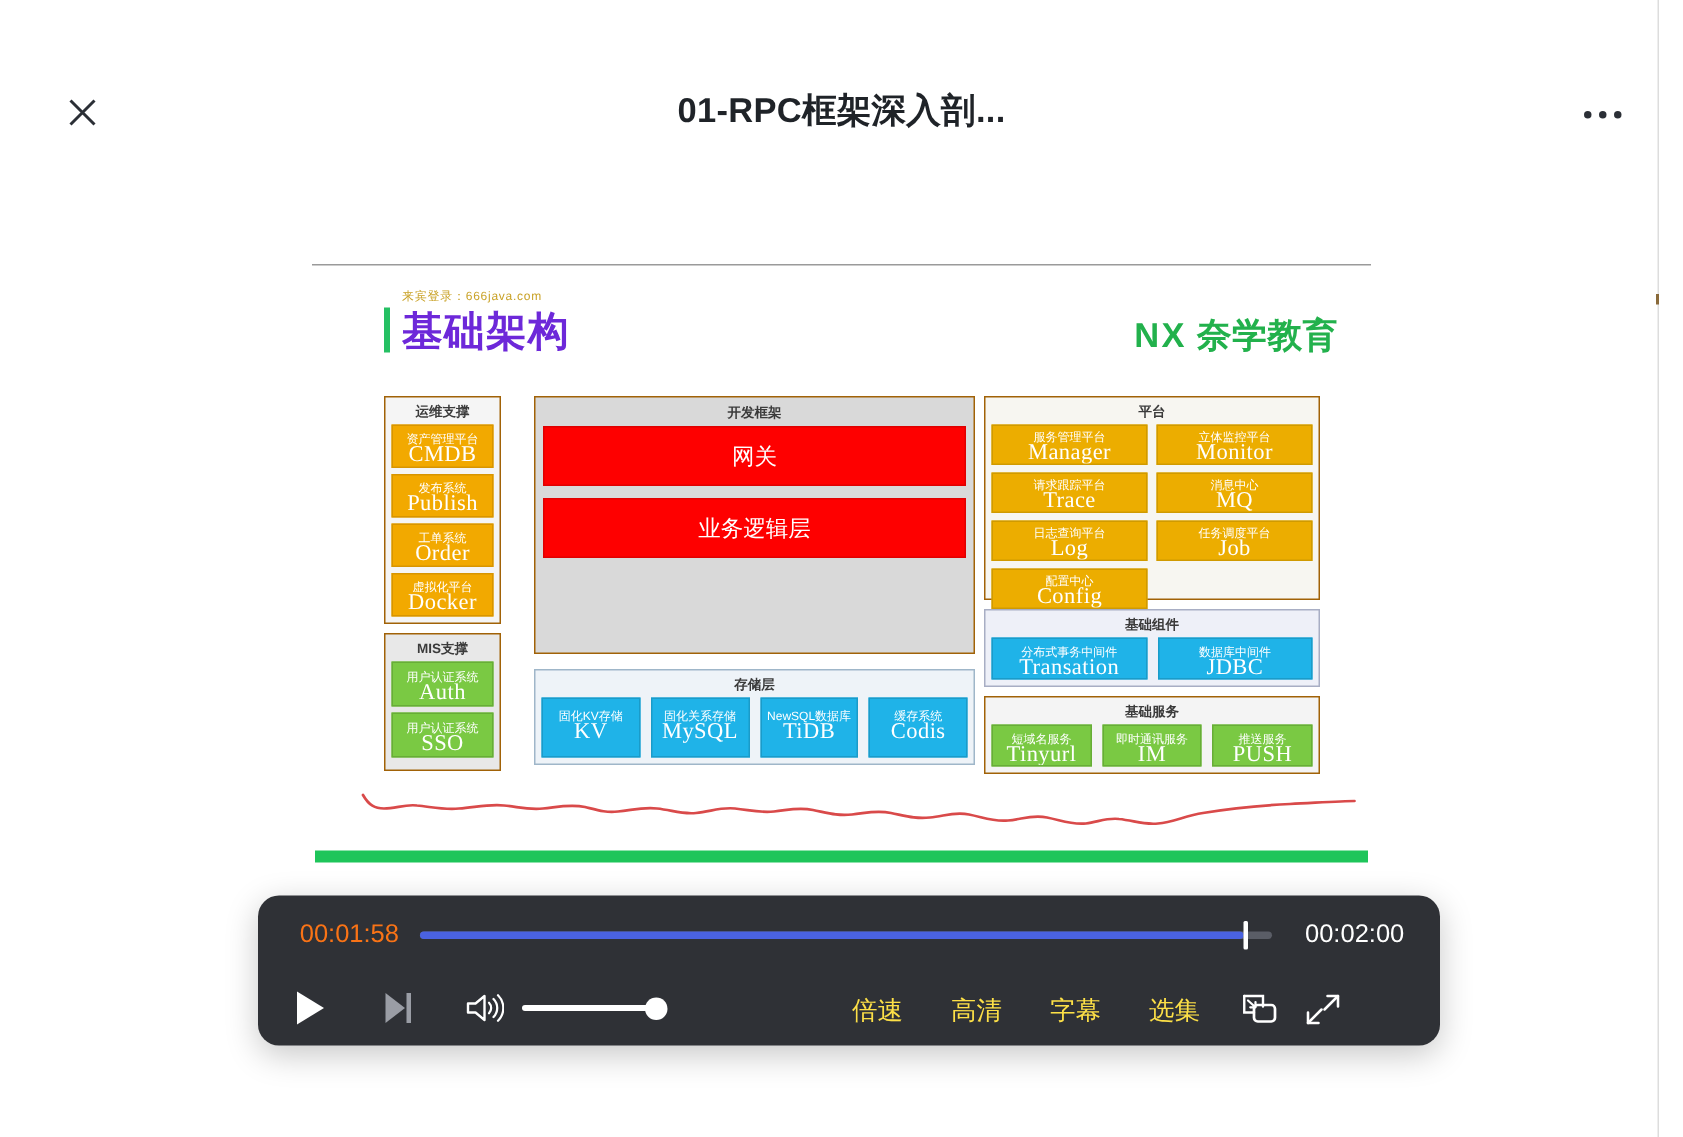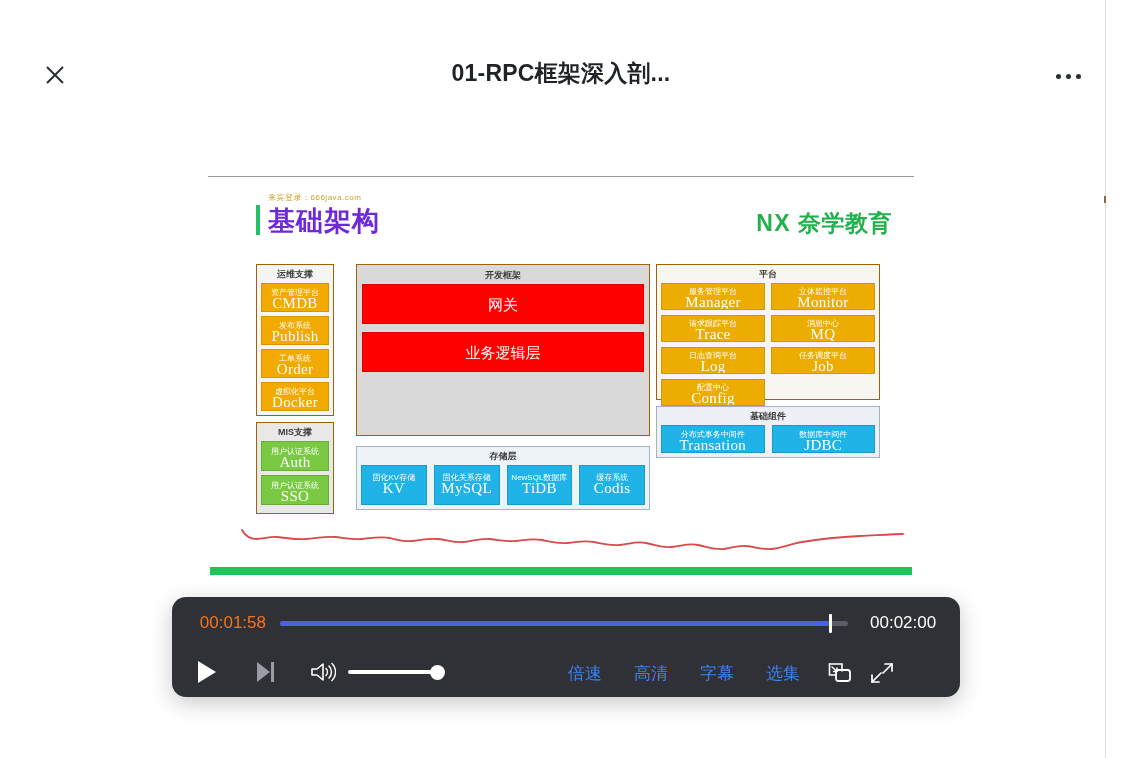--- a/index.html
+++ b/index.html
@@ -279,21 +279,21 @@
     width: 15px; height: 15px;
     border-radius: 50%;
     background: #ffffff;
   }
   .text-btns {
     position: absolute; left: 380px; top: 0;
     width: 408px; height: 48px;
     display: flex; align-items: center;
   }
   .tbtn {
-    color: #3b82f6;
+    color: #fde047;
     font-size: 17px;
     padding: 0 16px;
     cursor: pointer;
     white-space: nowrap;
   }
   .icon-btn {
     width: 36px; height: 36px;
     display:flex; align-items:center; justify-content:center;
     cursor: pointer;
     margin-left: 6px;
@@ -439,20 +439,37 @@
               <div>分布式事务中间件</div>
               <div class="en">Transation</div>
             </div>
             <div class="cell c-blue">
               <div>数据库中间件</div>
               <div class="en">JDBC</div>
             </div>
           </div>
         </div>
 
+        <div class="panel panel-svc">
+          <div class="panel-title">基础服务</div>
+          <div class="row">
+            <div class="cell c-green">
+              <div>短域名服务</div>
+              <div class="en">Tinyurl</div>
+            </div>
+            <div class="cell c-green">
+              <div>即时通讯服务</div>
+              <div class="en">IM</div>
+            </div>
+            <div class="cell c-green">
+              <div>推送服务</div>
+              <div class="en">PUSH</div>
+            </div>
+          </div>
+        </div>
       </div>
 
     </div>
   </div>
 
   <svg class="squiggle" viewBox="0 0 665 28" preserveAspectRatio="none">
     <path d="M2,2 C6,9 10,11 16,11 C24,11 30,8 38,9 C48,10 56,12 66,11
              C78,10 86,8 96,9 C106,10 112,12 122,11 C132,10 140,8 150,10
              C158,12 164,14 172,13 C182,12 188,10 198,11 C208,12 214,15 224,14
              C234,13 240,10 250,11 C260,12 266,14 276,13 C286,12 292,10 302,12

